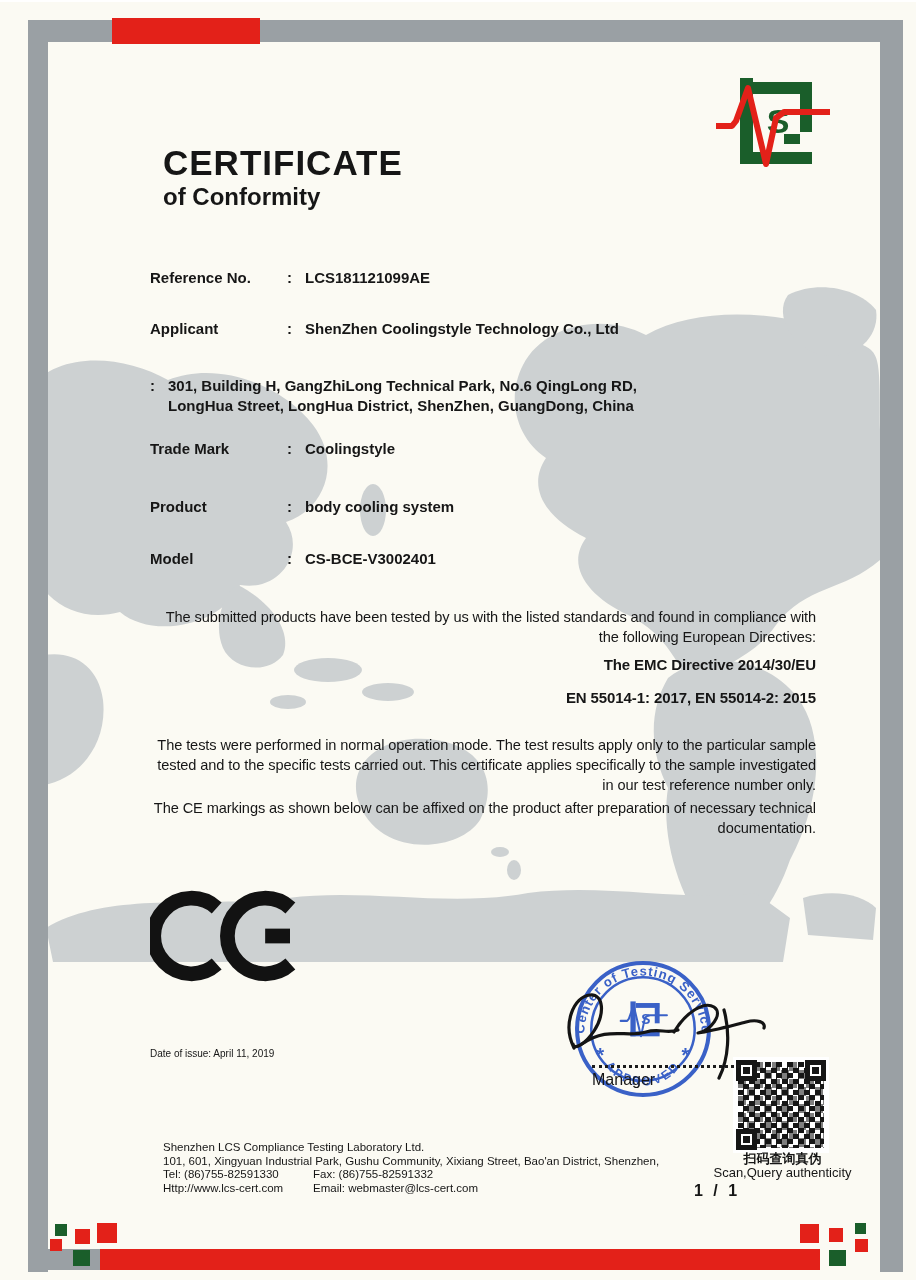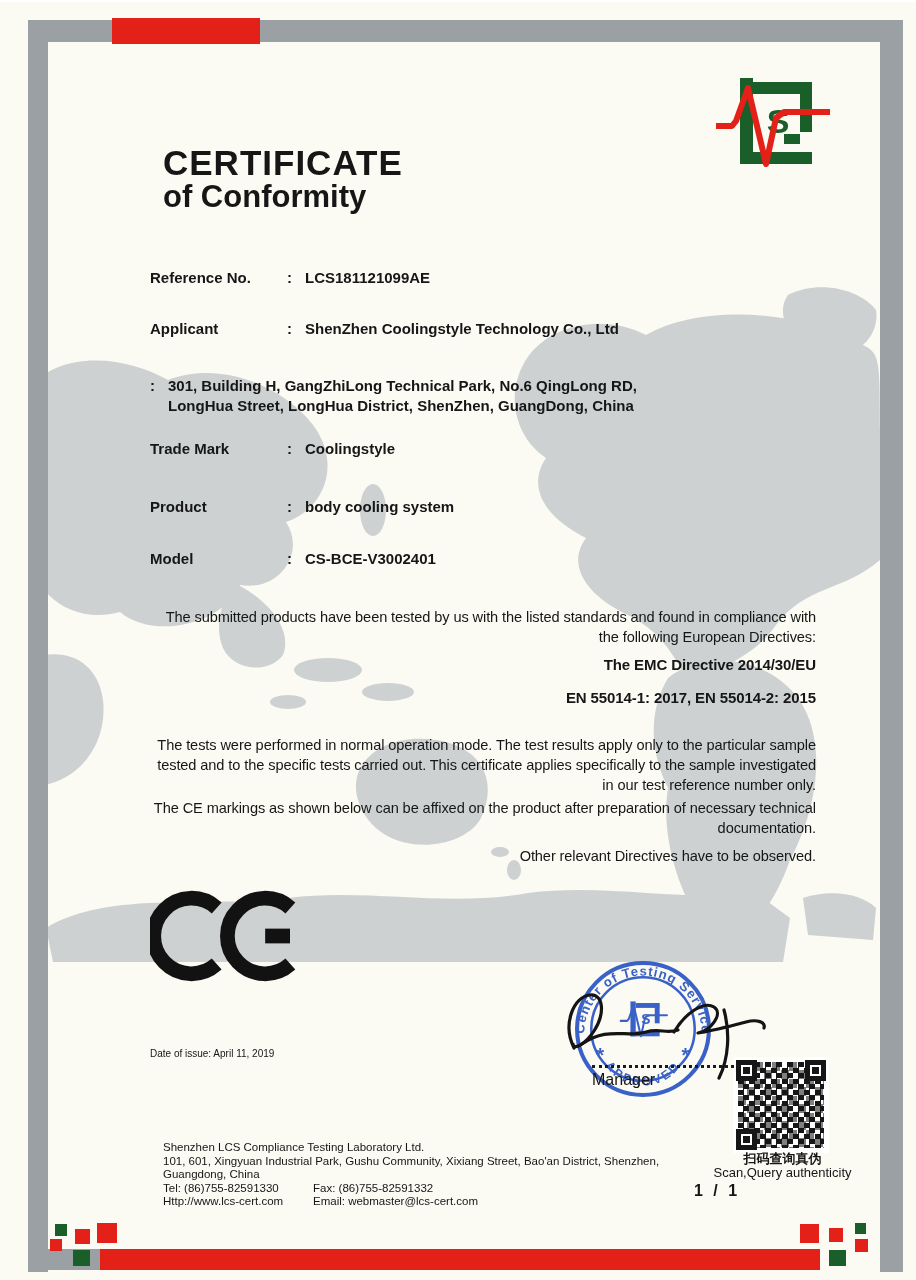--- a/index.html
+++ b/index.html
@@ -22,21 +22,21 @@
   .bar{position:absolute;background:var(--gray-frame);}
   .redseg{position:absolute;background:var(--red);}
   .sq{position:absolute;}
   .sq.red{background:var(--red);}
   .sq.green{background:var(--green);}
   
   #map{position:absolute;left:28px;top:238px;z-index:0;pointer-events:none;}
   #map path,#map ellipse{fill:var(--map-gray);}
   
   .title1{font-size:35px;font-weight:bold;letter-spacing:1px;line-height:36px;}
-  .title2{font-size:31px;font-weight:bold;line-height:26px;margin-top:3px;}
+  .title2{font-size:24px;font-weight:bold;line-height:26px;margin-top:3px;}
   
   .field-row{position:absolute;left:150px;display:flex;font-size:15px;font-weight:bold;line-height:20px;z-index:2;}
   .field-label{width:137px;flex:none;}
   .field-colon{width:18px;flex:none;}
   .field-value{width:478px;}
   
   .para{position:absolute;left:148px;width:668px;font-size:14.6px;line-height:20px;letter-spacing:-0.1px;z-index:2;text-align:right;}
   .para.bold{font-weight:bold;font-size:15px;}
   
   .logo-green{fill:var(--green);}
@@ -165,21 +165,20 @@
     <span class="field-label">Model</span>
     <span class="field-colon">:</span>
     <span class="field-value">CS-BCE-V3002401</span>
   </div>
 
   <div class="para" style="top:605px;">The submitted products have been tested by us with the listed standards and found in compliance with the following European Directives:</div>
   <div class="para bold" style="top:653px;">The EMC Directive 2014/30/EU</div>
   <div class="para bold" style="top:686px;">EN 55014-1: 2017, EN 55014-2: 2015</div>
   <div class="para" style="top:733px;">The tests were performed in normal operation mode. The test results apply only to the particular sample tested and to the specific tests carried out. This certificate applies specifically to the sample investigated in our test reference number only.</div>
   <div class="para" style="top:796px;">The CE markings as shown below can be affixed on the product after preparation of necessary technical documentation.</div>
-  <div class="para" style="top:844px;">Other relevant Directives have to be observed.</div>
 
   <svg class="abs" style="left:150px;top:886px;z-index:2;" width="152" height="96" viewBox="0 0 165 104">
     <path class="ce-stroke" d="M 72.4 21.5 A 41 41 0 1 0 72.4 82.5"></path>
     <path class="ce-stroke" d="M 152.4 21.5 A 41 41 0 1 0 152.4 82.5"></path>
     <path class="ce-stroke" d="M 125 52 H 152"></path>
   </svg>
 
   <div class="date-line">Date of issue: April 11, 2019</div>
 
   <svg id="stamp" width="142" height="142" viewBox="0 0 140 140">
@@ -222,21 +221,20 @@
     <div class="finder" style="left:3px;top:3px;"></div>
     <div class="finder" style="right:3px;top:3px;"></div>
     <div class="finder" style="left:3px;bottom:3px;"></div>
   </div>
   <div class="qr-cap cn">扫码查询真伪</div>
   <div class="qr-cap en">Scan,Query authenticity</div>
 
   <div id="footer">
     <div class="fline">Shenzhen LCS Compliance Testing Laboratory Ltd.</div>
     <div class="fline">101, 601, Xingyuan Industrial Park, Gushu Community, Xixiang Street, Bao'an District, Shenzhen,</div>
-    <div class="fline">Guangdong, China</div>
     <div class="fline">
       <span>Tel: (86)755-82591330</span>
       <span class="fcol2">Fax: (86)755-82591332</span>
     </div>
     <div class="fline">
       <span>Http://www.lcs-cert.com</span>
       <span class="fcol2">Email: webmaster@lcs-cert.com</span>
     </div>
   </div>
 

